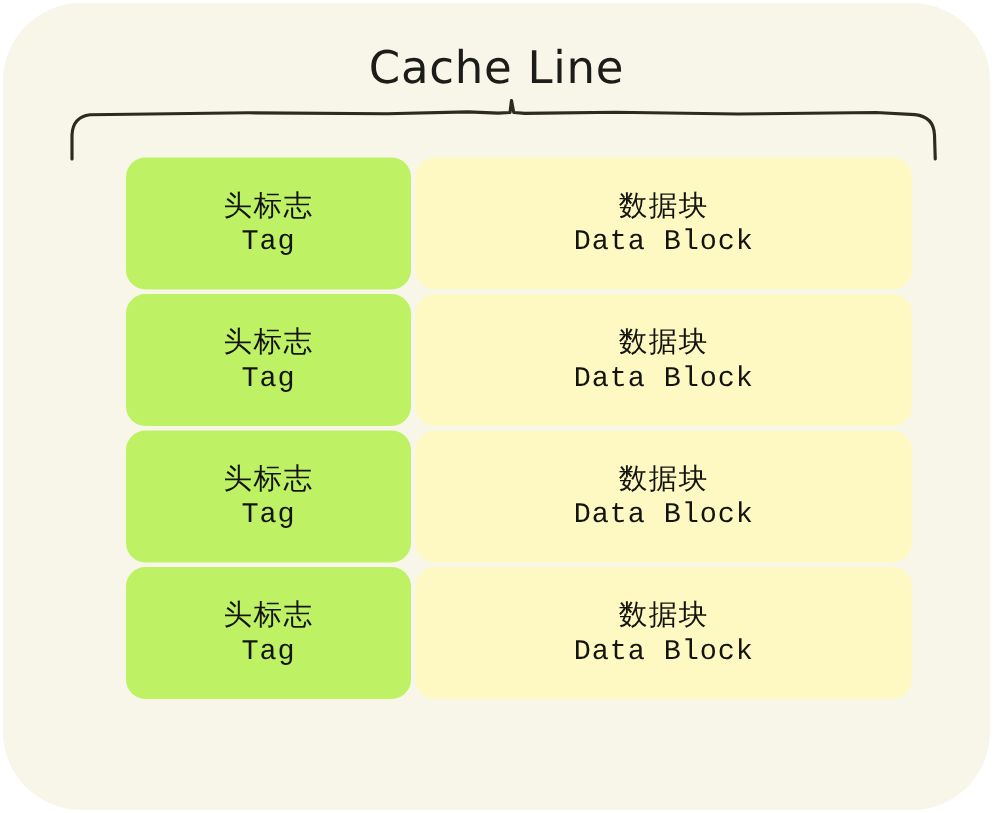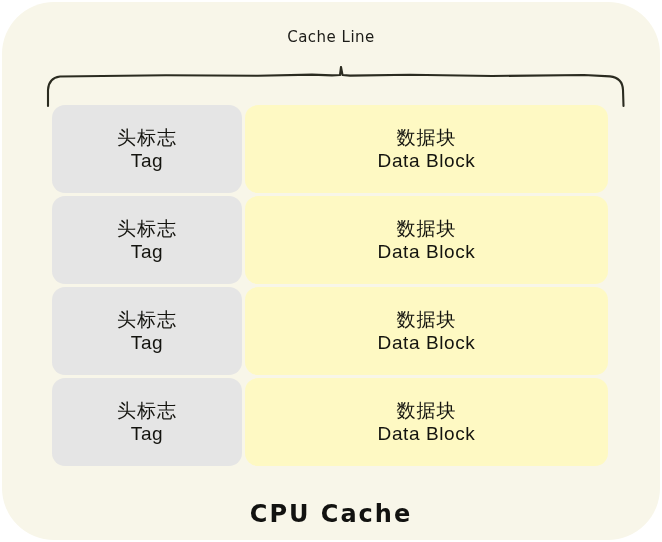--- a/index.html
+++ b/index.html
@@ -34,21 +34,21 @@
   }
 
   
   #cache-line-title {
     position: absolute;
     left: 0;
     top: 28px;
     width: 662px;
     text-align: center;
     font-family: "DejaVu Sans", sans-serif;
-    font-size: 15px;
+    font-size: 30px;
     letter-spacing: 0.5px;
     color: #1c1c18;
     white-space: nowrap;
   }
 
   
   #brace-wrap {
     position: absolute;
     left: 44px;
     top: 66px;
@@ -85,34 +85,35 @@
     align-items: center;
     justify-content: center;
     border-radius: 13px;
     box-sizing: border-box;
     line-height: 1.16;
     color: #14140f;
   }
   .cell-tag {
     width: 190px;
     flex: 0 0 190px;
-    background: #e5e5e5;
+    background: #bef264;
+    margin-left: 32px;
   }
   .cell-data {
     flex: 1 1 auto;
     background: #fef9c3;
   }
   .cn {
     font-family: "DejaVu Sans", sans-serif;
     font-size: 19px;
     letter-spacing: 1px;
     margin-bottom: 2px;
   }
   .en {
-    font-family: Liberation Sans, sans-serif;
+    font-family: Liberation Mono, monospace;
     font-size: 19px;
     letter-spacing: 0.6px;
   }
 
   
   #bottom-caption {
     position: absolute;
     left: 0;
     top: 500px;
     width: 662px;
@@ -188,15 +189,14 @@
         <span class="en">Tag</span>
       </div>
       <div class="cell cell-data">
         <span class="cn">数据块</span>
         <span class="en">Data Block</span>
       </div>
     </div>
 
   </div>
 
-  <div id="bottom-caption">CPU Cache</div>
 
 </div>
 
 </body></html>

